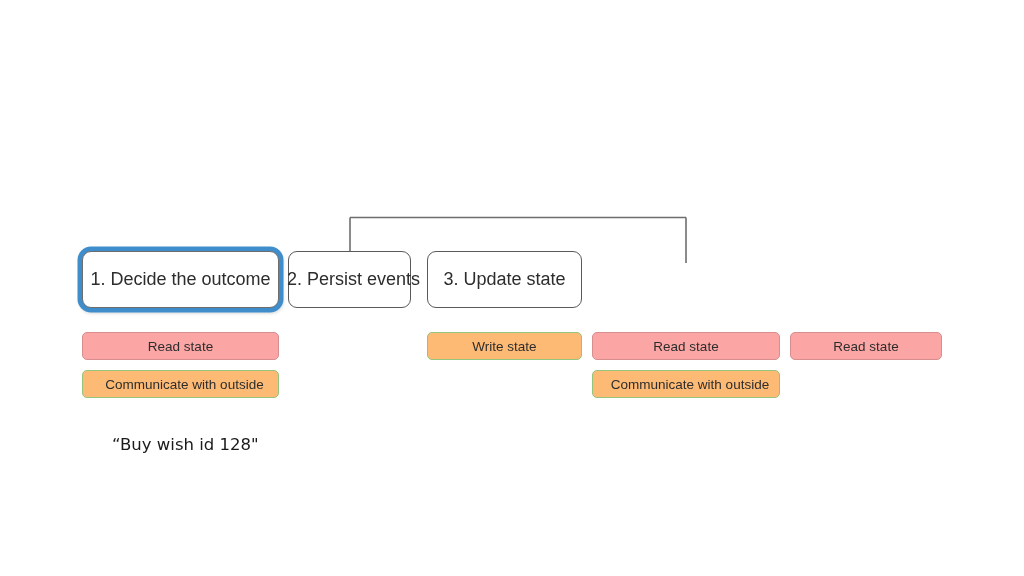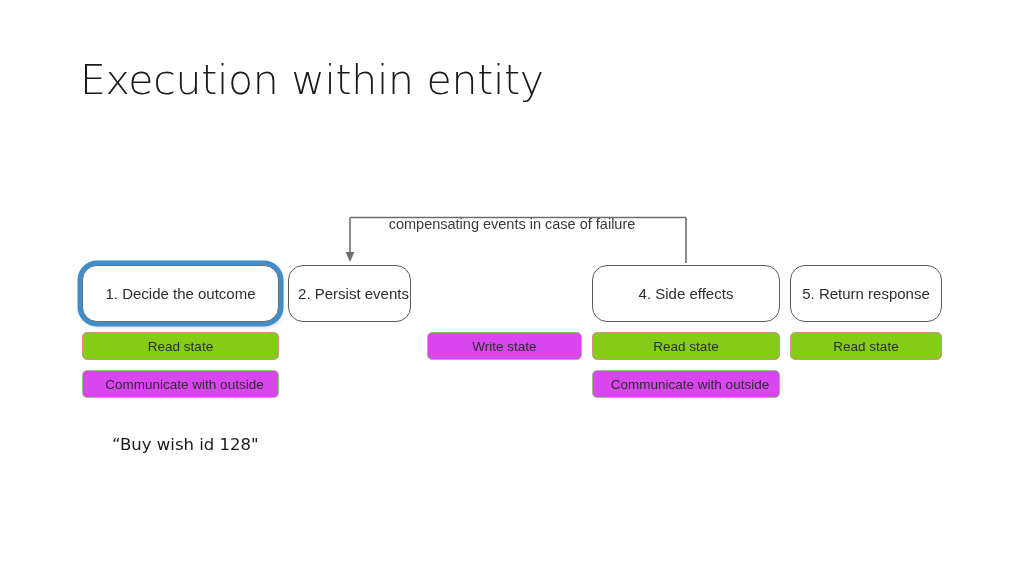--- a/index.html
+++ b/index.html
@@ -53,30 +53,30 @@
     text-align: center;
     font-family: "Liberation Sans", sans-serif;
     font-size: 14.5px;
     color: #3a3a3a;
     white-space: nowrap;
   }
 
   
   .stage-box {
     position: absolute;
-    top: 265px;
+    top: 251px;
     height: 57px;
     box-sizing: border-box;
     border: 1.3px solid #5a5a5a;
-    border-radius: 15px;
+    border-radius: 9px;
     background: #ffffff;
     display: flex;
     align-items: center;
     justify-content: center;
-    font-size: 15px;
+    font-size: 18px;
     color: #2d2d2d;
     white-space: nowrap;
   }
   .stage-box.highlighted {
     border: 1.2px solid #6d6d6d;
     box-shadow: 0 0 0 4.5px #3f8ecb, 1px 2px 3px 4px rgba(120,120,120,0.22);
   }
 
   #stage-box-1 { left: 82px;  width: 197px; }
   #stage-box-2 { left: 288px; width: 123px; padding-left: 8px; }
@@ -91,25 +91,25 @@
     box-sizing: border-box;
     border-radius: 5px;
     display: flex;
     align-items: center;
     justify-content: center;
     font-size: 13.5px;
     color: #2d2d2d;
     white-space: nowrap;
   }
   .tag.red {
-    background: #84cc16;
+    background: #fca5a5;
     border: 1.3px solid #d78e8e;
   }
   .tag.green {
-    background: #d946ef;
+    background: #fdba74;
     border: 1.3px solid #95c47d;
   }
   .tag-row-1 { top: 332px; }
   .tag-row-2 { top: 370px; padding-left: 8px; }
 
   .col-1 { left: 82px;  width: 197px; }
   .col-3 { left: 427px; width: 155px; }
   .col-4 { left: 592px; width: 188px; }
   .col-5 { left: 790px; width: 152px; }
 
@@ -123,51 +123,46 @@
     white-space: nowrap;
   }
   #note-message { left: 112px; top: 435px; }
   #note-state   { left: 74px;  top: 470px; }
 </style>
 </head>
 <body>
 
 <div id="slide">
 
-  <div id="slide-title">Execution within entity</div>
 
   <svg id="compensating-bracket" viewBox="0 0 360 60" width="360" height="60">
 
     <path d="M 346 55 L 346 9.5" stroke="#6e6e6e" stroke-width="1.6" fill="none"></path>
 
     <path d="M 346 9.5 L 10 9.5" stroke="#6e6e6e" stroke-width="1.6" fill="none"></path>
 
     <path d="M 10 9.5 L 10 47" stroke="#6e6e6e" stroke-width="1.6" fill="none"></path>
 
     <path d="M 10 54 L 5.6 44 L 14.4 44 Z" fill="#6e6e6e"></path>
   </svg>
 
-  <div id="compensating-label">compensating events in case of failure</div>
 
   <div class="stage-box highlighted" id="stage-box-1">
     <span>1. Decide the outcome</span>
   </div>
 
   <div class="stage-box" id="stage-box-2">
     <span>2. Persist events</span>
   </div>
 
-
-  <div class="stage-box" id="stage-box-4">
-    <span>4. Side effects</span>
+  <div class="stage-box" id="stage-box-3">
+    <span>3. Update state</span>
   </div>
 
-  <div class="stage-box" id="stage-box-5">
-    <span>5. Return response</span>
-  </div>
+
 
   <div class="tag red tag-row-1 col-1">
     <span>Read state</span>
   </div>
 
   <div class="tag green tag-row-1 col-3">
     <span>Write state</span>
   </div>
 
   <div class="tag red tag-row-1 col-4">

